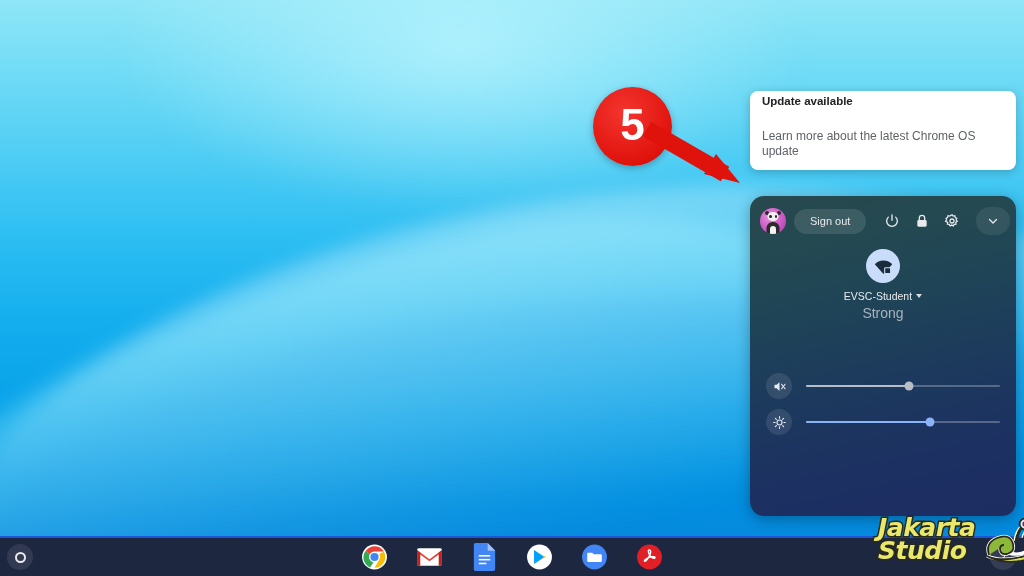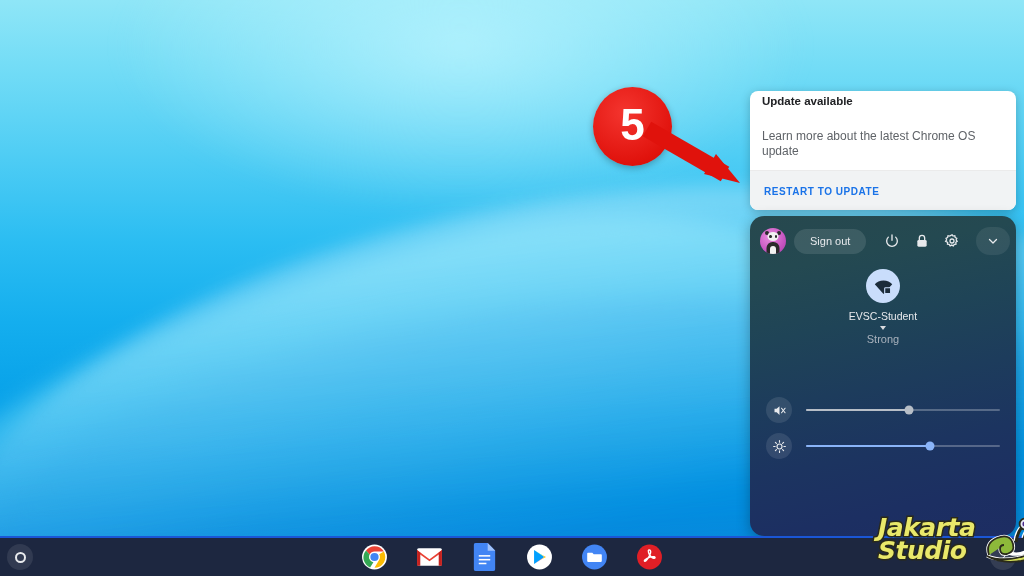--- a/index.html
+++ b/index.html
@@ -85,21 +85,21 @@
     border-top:1px solid #ebebeb; background:#f1f3f4;
     padding:10px 14px 11px 14px;
   }
   .notif-action-label {
     font-size:10px; font-weight:bold; color:#1a73e8;
     letter-spacing:.55px;
   }
 
   
   .qs {
-    position:absolute; left:750px; top:216px; width:266px; height:320px;
+    position:absolute; left:750px; top:196px; width:266px; height:320px;
     border-radius:14px; overflow:hidden;
     background:linear-gradient(168deg,
       #27484e 0%, #244951 16%, #1f4457 34%,
       #1d3c5c 52%, #1c3460 70%, #1c2f62 86%, #1d2d63 100%);
     box-shadow:0 3px 14px rgba(0,0,0,0.30);
     color:#e8eaed;
   }
 
   .qs-top { display:flex; align-items:center; padding:11px 10px 0 10px; gap:8px; }
   .avatar {
@@ -155,23 +155,23 @@
   .tile { flex:1; display:flex; flex-direction:column; align-items:center; }
   .tile.blank { visibility:hidden; }
   .tile-circle {
     width:34px; height:34px; border-radius:50%;
     display:flex; align-items:center; justify-content:center; margin-bottom:7px;
   }
   .tile-circle.active { background:#c9ddfb; }
   .tile-circle.dim { background:rgba(255,255,255,0.13); }
   .tile-label {
     display:flex; align-items:center; gap:4px;
-    font-size:10.5px; color:#e8eaed; white-space:nowrap;flex-direction:column;
-  }
-  .tile-sub { font-size:11px; color:#a9b2bd; margin-top:3px; }
+    font-size:10.5px; color:#e8eaed; white-space:nowrap;
+  }
+  .tile-sub { font-size:14px; color:#a9b2bd; margin-top:3px; }
   .tri-down {
     width:0; height:0;
     border-left:3.5px solid transparent; border-right:3.5px solid transparent;
     border-top:4px solid #dadce0;
   }
 
   
   .slider-row { display:flex; align-items:center; padding:0 16px; height:36px; gap:14px; }
   .slider-row:first-of-type { margin-top:12px; }
   .slider-icon {
@@ -268,23 +268,20 @@
     <div class="glow-top"></div>
     <div class="wave-c"></div>
     <div class="wave-b"></div>
     <div class="wave-a"></div>
   </div>
 
   <div class="notif">
     <div class="notif-body">
       <div class="notif-title">Update available</div>
       <div class="notif-sub">Learn more about the latest Chrome OS update</div>
-    </div>
-    <div class="notif-action">
-      <span class="notif-action-label">RESTART TO UPDATE</span>
     </div>
   </div>
 
   <div class="qs">
 
     <div class="qs-top">
       <div class="avatar">
         <div class="panda-ear-l"></div>
         <div class="panda-ear-r"></div>
         <div class="panda-head"></div>

